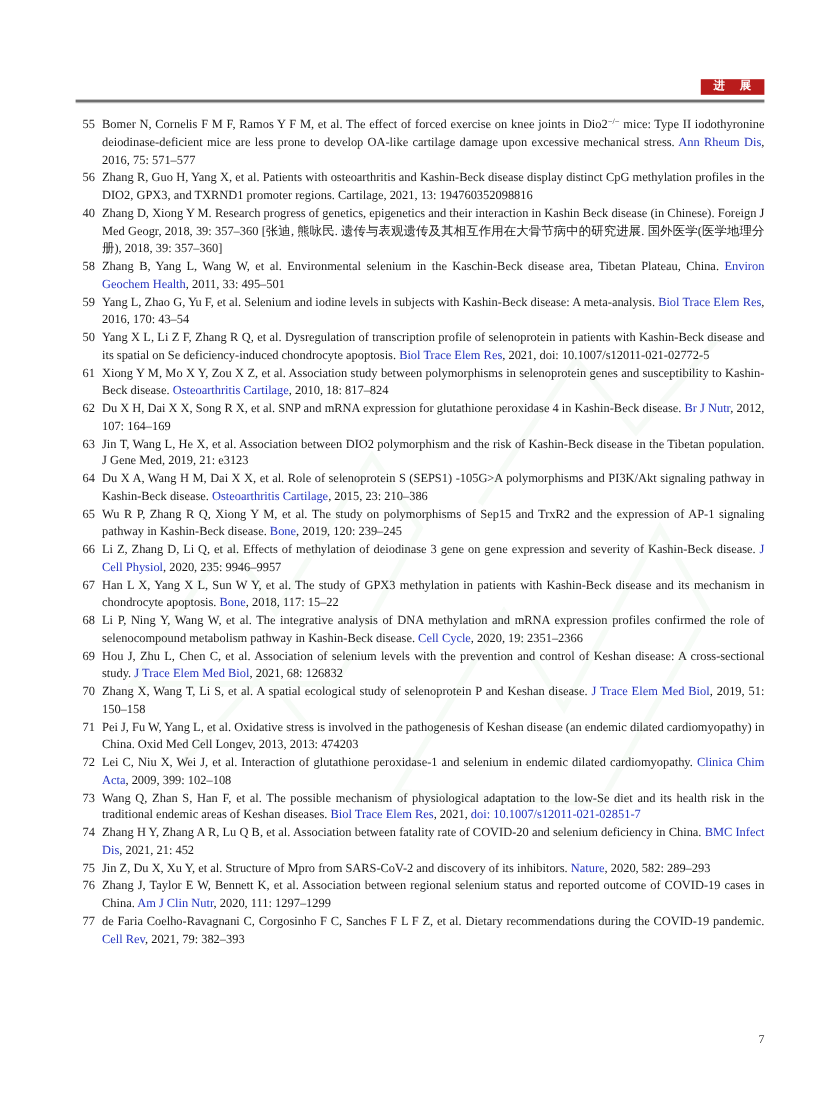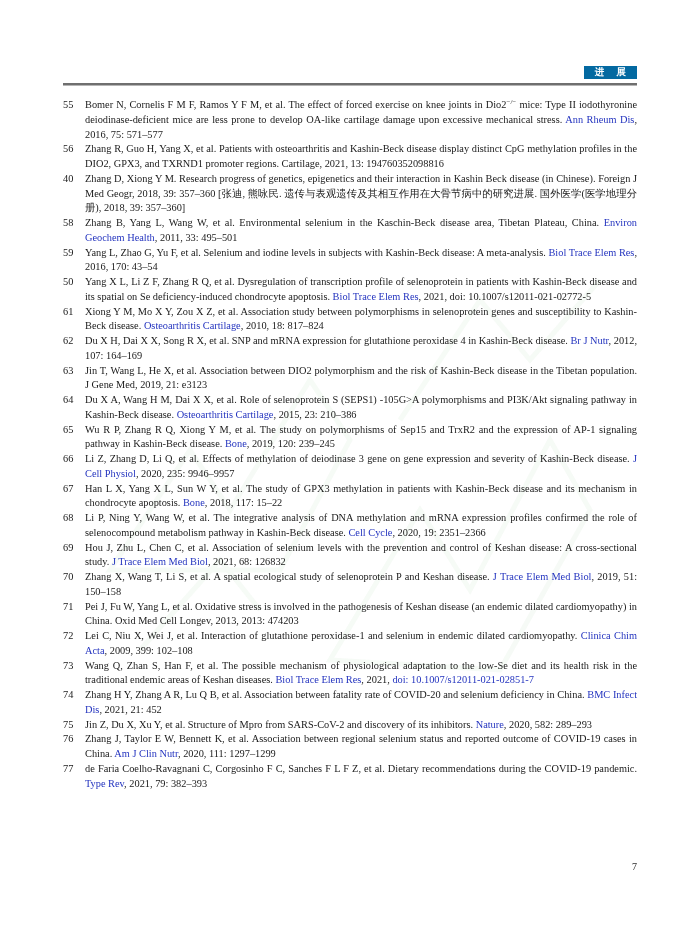--- a/index.html
+++ b/index.html
@@ -10,21 +10,21 @@
     color: #1a1a1a;
     position: relative;
     overflow: hidden;
   }
   .page { position: absolute; inset: 0; }
 
   
   .badge {
     position: absolute;
     top: 66px; right: 63px;
-    background: #0369a1;
+    background: #b91c1c;
     color: #ffffff;
     font-family: "Liberation Serif", serif;
     font-size: 9.5px;
     font-weight: bold;
     line-height: 13px;
     padding: 0 6px 0 11px;
     letter-spacing: 5px;
     margin-left: 24px;
   }
   .rule {
@@ -48,20 +48,21 @@
     position: absolute;
     top: 98px; left: 63px;
     width: 574px;
     font-size: 10.35px;
     line-height: 14.75px;
   }
   .ref { display: flex; }
   .ref-num {
     flex: 0 0 22px;
     width: 22px;
+    text-align: center;
   }
   .ref-body {
     flex: 1 1 auto;
     text-align: justify;
   }
   .link { color: var(--link-blue, #2434bf); }
   sup.sup {
     font-size: 7px;
     line-height: 0;
     vertical-align: 4px;
@@ -175,19 +176,19 @@
       <div class="ref">
         <span class="ref-num">75</span>
         <span class="ref-body"><span>Jin Z, Du X, Xu Y, et al. Structure of Mpro from SARS-CoV-2 and discovery of its inhibitors. </span><span class="link">Nature</span><span>, 2020, 582: 289–293</span></span>
       </div>
       <div class="ref">
         <span class="ref-num">76</span>
         <span class="ref-body"><span>Zhang J, Taylor E W, Bennett K, et al. Association between regional selenium status and reported outcome of COVID-19 cases in China. </span><span class="link">Am J Clin Nutr</span><span>, 2020, 111: 1297–1299</span></span>
       </div>
       <div class="ref">
         <span class="ref-num">77</span>
-        <span class="ref-body"><span>de Faria Coelho-Ravagnani C, Corgosinho F C, Sanches F L F Z, et al. Dietary recommendations during the COVID-19 pandemic. </span><span class="link">Type Rev</span><span>, 2021, 79: 382–393</span></span>
+        <span class="ref-body"><span>de Faria Coelho-Ravagnani C, Corgosinho F C, Sanches F L F Z, et al. Dietary recommendations during the COVID-19 pandemic. </span><span class="link">Cell Rev</span><span>, 2021, 79: 382–393</span></span>
       </div>
     </div>
 
   <div class="page-number">7</div>
 
 </div>
 
 </body></html>

